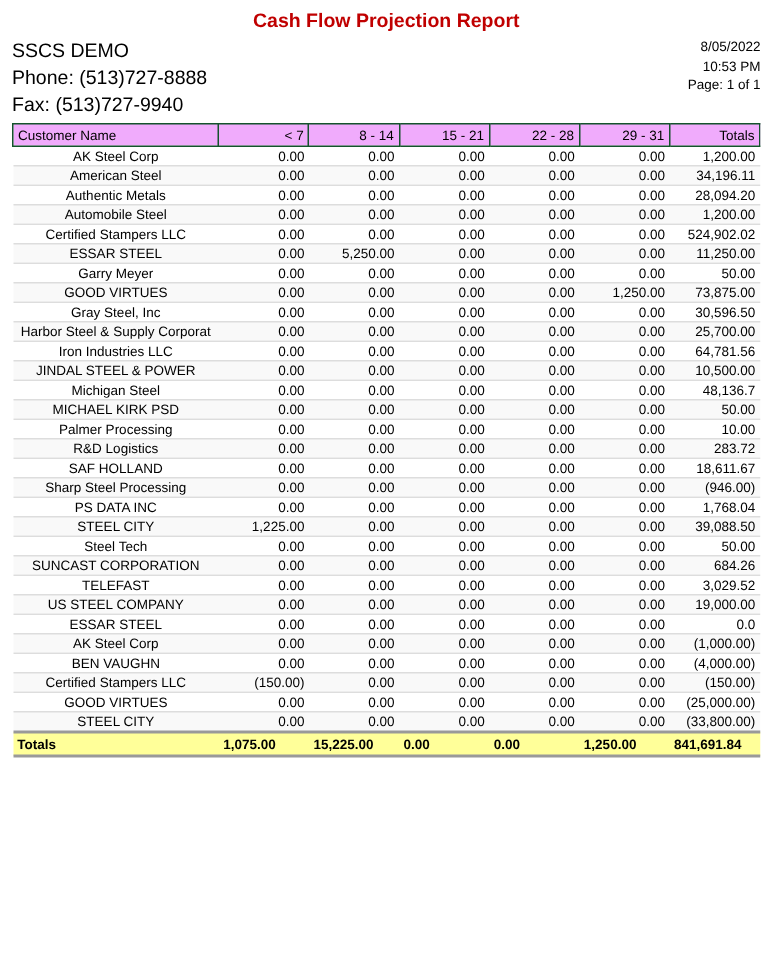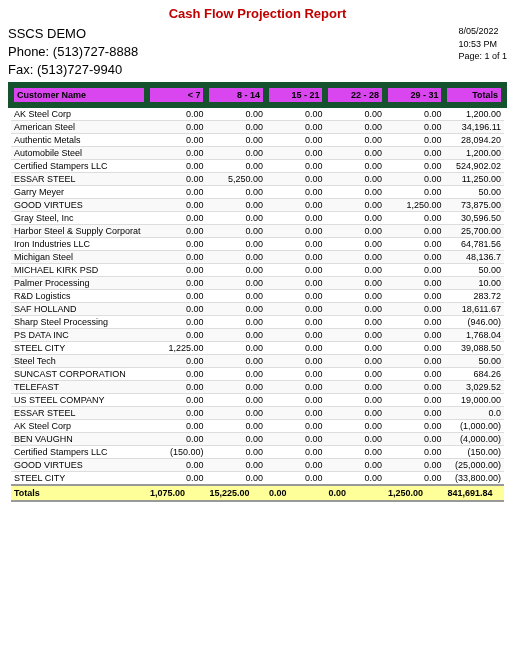--- a/index.html
+++ b/index.html
@@ -31,53 +31,53 @@
       display: flex;
       justify-content: space-between;
       margin-bottom: 2px;
     }
     .header-left {
       font-size: 13px;
       line-height: 1.4;
     }
     .header-right {
       font-size: 9px;
-      text-align: left;
+      text-align: right;
       line-height: 1.4;
     }
     .table-container {
       flex: 1;
       overflow: hidden;
     }
     table {
       width: 100%;
       border-collapse: collapse;
       font-size: 9px;
     }
     thead tr th {
-      background: #d946ef;
-      border: 6px solid #14532d;
+      background: #f0abfc;
+      border: 1px solid #14532d;
       padding: 2px 3px;
-      font-weight: bold;
+      font-weight: normal;
       text-align: right;
       color: #000;
     }
     thead tr th:first-child {
       text-align: left;
     }
     tbody tr td {
       border: none;
       border-bottom: 1px solid #ddd;
       padding: 1px 3px;
       text-align: right;
       color: #000;
       white-space: nowrap;
     }
     tbody tr td:first-child {
-      text-align: left;
+      text-align: center;
     }
     tbody tr:nth-child(even) {
       background: #f9f9f9;
     }
     .footer-row {
       background: #ffff99;
       border-top: 2px solid #999;
       border-bottom: 2px solid #999;
     }
     .footer-row td {
@@ -220,20 +220,29 @@
           <tr>
             <td>Iron Industries LLC</td>
             <td>0.00</td>
             <td>0.00</td>
             <td>0.00</td>
             <td>0.00</td>
             <td>0.00</td>
             <td>64,781.56</td>
           </tr>
           <tr>
+            <td>JINDAL STEEL &amp; POWER</td>
+            <td>0.00</td>
+            <td>0.00</td>
+            <td>0.00</td>
+            <td>0.00</td>
+            <td>0.00</td>
+            <td>10,500.00</td>
+          </tr>
+          <tr>
             <td>Michigan Steel</td>
             <td>0.00</td>
             <td>0.00</td>
             <td>0.00</td>
             <td>0.00</td>
             <td>0.00</td>
             <td>48,136.7</td>
           </tr>
           <tr>
             <td>MICHAEL KIRK PSD</td>

